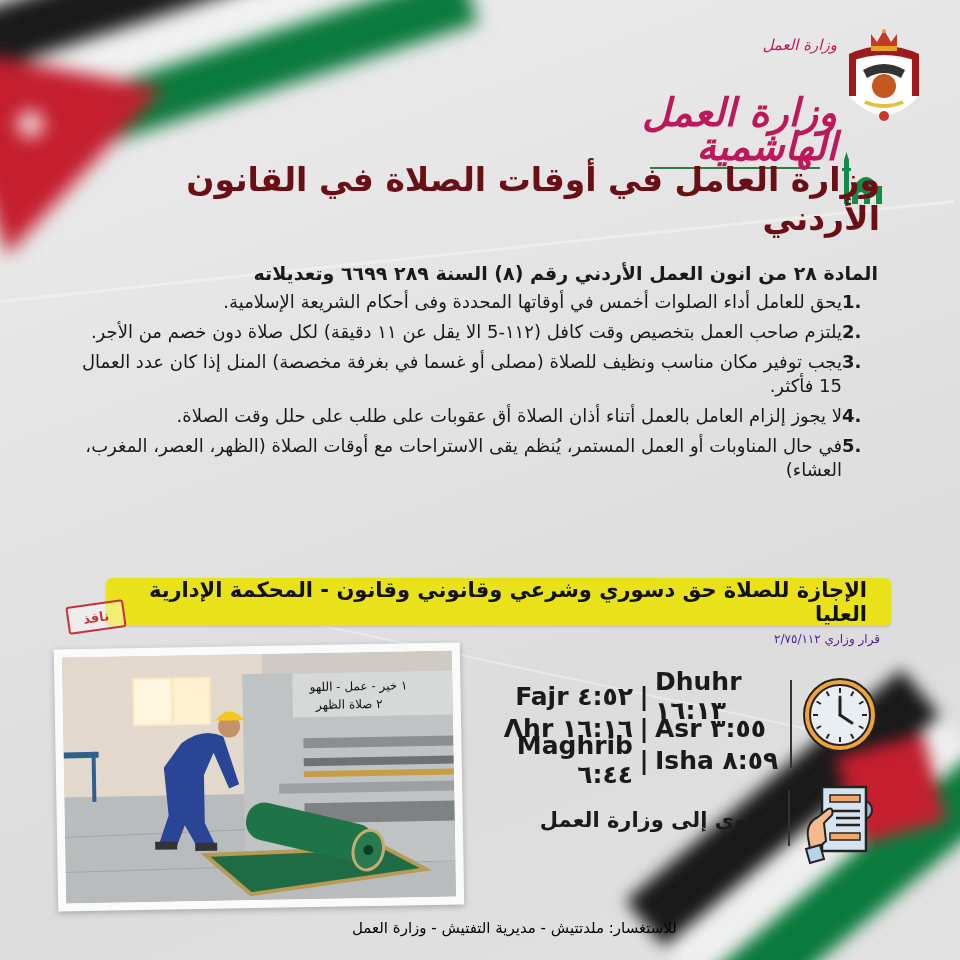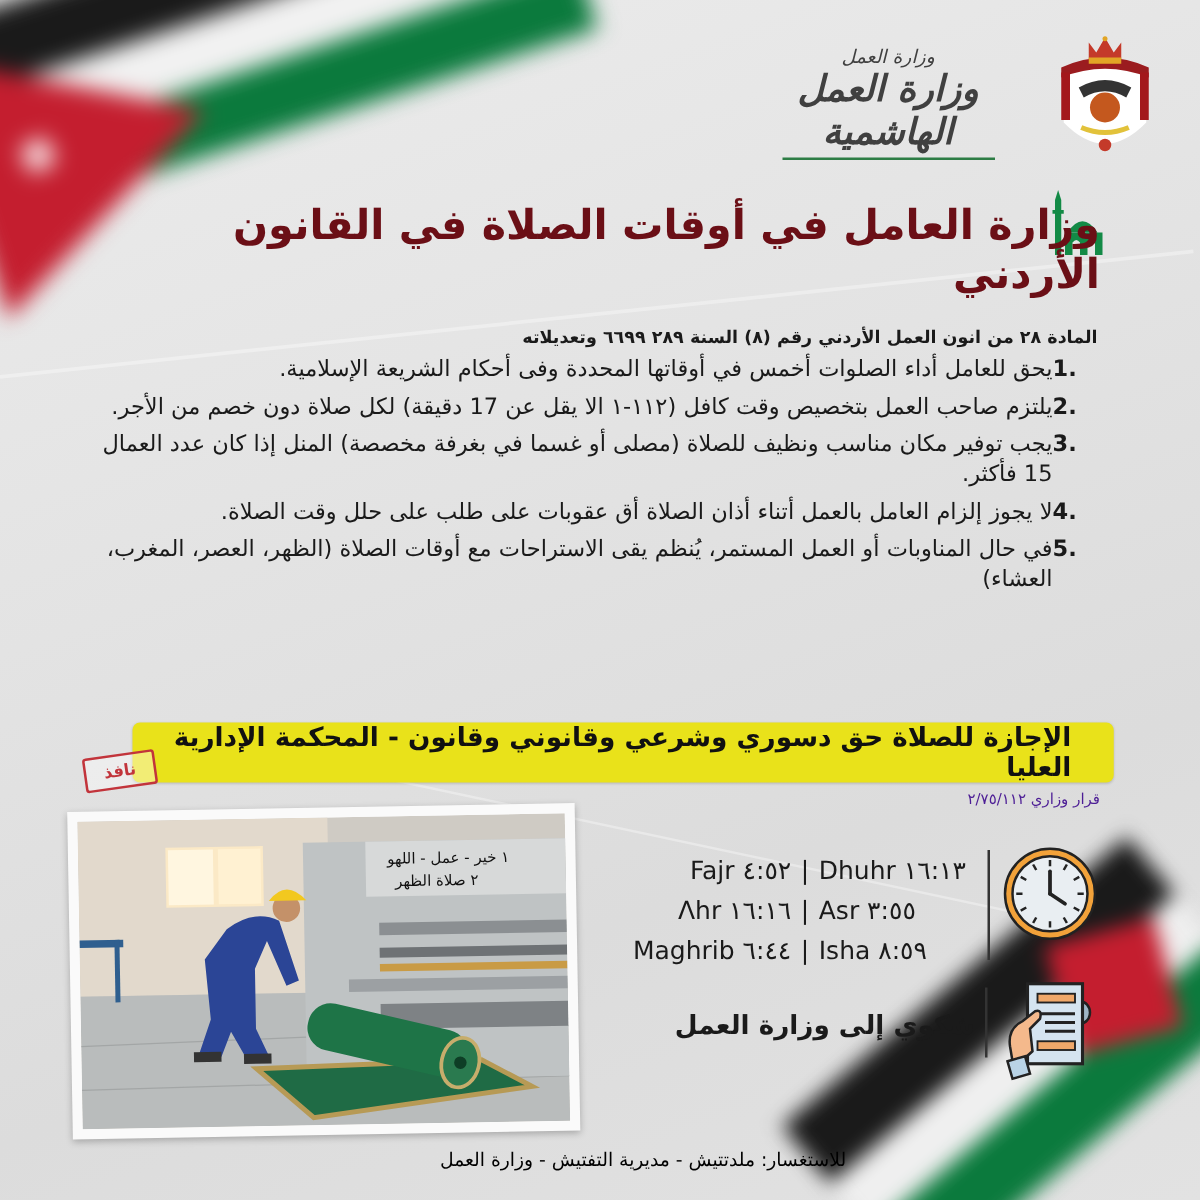--- a/index.html
+++ b/index.html
@@ -16,48 +16,48 @@
   .flag-tl .star{position:absolute;left:50px;top:110px;width:26px;height:26px;border-radius:50%;background:#fff;opacity:.85;}
   .flag-br{position:absolute;right:-80px;bottom:-90px;width:360px;height:300px;filter:blur(8px);transform:rotate(-40deg);}
   .flag-br .black{position:absolute;left:0;top:0;width:100%;height:60px;background:#1a1a1a;}
   .flag-br .white{position:absolute;left:0;top:60px;width:100%;height:50px;background:#efefef;}
   .flag-br .green{position:absolute;left:0;top:110px;width:100%;height:60px;background:#0b7a3d;}
   .flag-br .red{position:absolute;right:40px;top:40px;width:90px;height:90px;background:#c41e2f;transform:rotate(25deg);}
 
   .rtl{direction:rtl;}
   
   .emblem{position:absolute;left:843px;top:28px;width:82px;height:104px;}
-  .ministry{position:absolute;left:608px;top:36px;width:205px;height:90px;text-align:center;color:#404040;}
+  .ministry{position:absolute;left:632px;top:36px;width:205px;height:90px;color:#be185d;}
   .ministry .small{font-family:"DejaVu Serif",serif;font-size:15px;font-style:italic;display:block;}
-  .ministry .big{font-family:"DejaVu Serif",serif;font-size:29px;font-style:italic;font-weight:bold;display:block;line-height:34px;letter-spacing:-1px;}
+  .ministry .big{font-family:"DejaVu Serif",serif;font-size:39px;font-style:italic;font-weight:bold;display:block;line-height:34px;letter-spacing:-1px;margin-top:41px;}
   .ministry .rule{display:block;margin:4px auto 0;width:170px;height:2px;background:#2d7d45;}
 
   .title{position:absolute;right:80px;top:160px;width:760px;text-align:right;font-size:33px;font-weight:bold;color:#6b0f16;}
   .title-icon{position:absolute;left:838px;top:152px;width:46px;height:58px;}
 
   .content{position:absolute;right:82px;top:262px;width:800px;color:#1a1a1a;}
-  .content .heading{font-size:14px;font-weight:bold;margin:0 0 6px 0;text-align:right;}
+  .content .heading{font-size:19px;font-weight:bold;margin:0 0 6px 0;text-align:right;}
   .content ol{list-style:none;margin:0;padding:0;}
   .content li{display:flex;flex-direction:row;font-size:18px;line-height:24px;margin-bottom:6px;}
   .content li .num{flex:0 0 36px;text-align:left;font-weight:bold;direction:ltr;}
   .content li .txt{flex:1;text-align:right;}
 
   .banner{position:absolute;left:106px;top:578px;width:785px;height:48px;background:#e9e21a;border-radius:6px;
-          box-shadow:0 1px 2px rgba(0,0,0,.15);display:flex;justify-content:flex-end;padding-right:34px;box-sizing:border-box;}
+          box-shadow:0 1px 2px rgba(0,0,0,.15);display:flex;justify-content:flex-end;padding-right:24px;box-sizing:border-box;}
   .banner span{font-size:21px;font-weight:bold;color:#111;}
   .stamp{position:absolute;left:67px;top:603px;width:54px;height:24px;border:2px solid #c2343b;border-radius:3px;color:#c2343b;
          font-size:13px;font-weight:bold;display:flex;align-items:center;justify-content:center;transform:rotate(-8deg);background:rgba(255,255,255,.4);}
   .decree{position:absolute;right:80px;top:632px;font-size:12px;color:#4c1d95;}
 
   .photo{position:absolute;left:56px;top:646px;width:406px;height:262px;background:#fafafa;padding:8px;box-sizing:border-box;
          transform:rotate(-1deg);box-shadow:0 2px 6px rgba(0,0,0,.25);}
   .photo svg{width:100%;height:100%;display:block;}
 
   .prayer{position:absolute;left:495px;top:680px;width:290px;direction:ltr;}
-  .prayer .row{display:flex;font-size:20px;font-weight:normal;color:#1a1a1a;height:32px;align-items:center;}
+  .prayer .row{display:flex;font-size:25px;font-weight:bold;color:#1a1a1a;height:32px;align-items:center;}
   .prayer .c1{width:138px;text-align:right;}
   .prayer .sep{width:22px;text-align:center;}
   .prayer .c2{width:130px;text-align:left;}
   .vline1{position:absolute;left:790px;top:680px;width:2px;height:88px;background:#333;}
   .clock{position:absolute;left:800px;top:675px;width:80px;height:80px;}
 
   .vline2{position:absolute;left:788px;top:790px;width:2px;height:56px;background:#333;}
   .complaint-label{position:absolute;right:180px;top:808px;font-size:21px;font-weight:bold;color:#1a1a1a;}
   .complaint-icon{position:absolute;left:800px;top:783px;width:82px;height:82px;}
 
@@ -120,21 +120,21 @@
 
 <div class="content rtl">
   <div class="heading">المادة ٢٨ من انون العمل الأردني رقم (٨) السنة ٢٨٩ ٦٦٩٩ وتعديلاته</div>
   <ol>
     <li>
       <span class="num">1.</span>
       <span class="txt">يحق للعامل أداء الصلوات أخمس في أوقاتها المحددة وفى أحكام الشريعة الإسلامية.</span>
     </li>
     <li>
       <span class="num">2.</span>
-      <span class="txt">يلتزم صاحب العمل بتخصيص وقت كافل (١١٢-١ الا يقل عن 17 دقيقة) لكل صلاة دون خصم من الأجر.</span>
+      <span class="txt">يلتزم صاحب العمل بتخصيص وقت كافل (١١٢-5 الا يقل عن ١١ دقيقة) لكل صلاة دون خصم من الأجر.</span>
     </li>
     <li>
       <span class="num">3.</span>
       <span class="txt">يجب توفير مكان مناسب ونظيف للصلاة (مصلى أو غسما في بغرفة مخصصة) المنل إذا كان عدد العمال 15 فأكثر.</span>
     </li>
     <li>
       <span class="num">4.</span>
       <span class="txt">لا يجوز إلزام العامل بالعمل أتناء أذان الصلاة أق عقوبات على طلب على حلل وقت الصلاة.</span>
     </li>
     <li>

